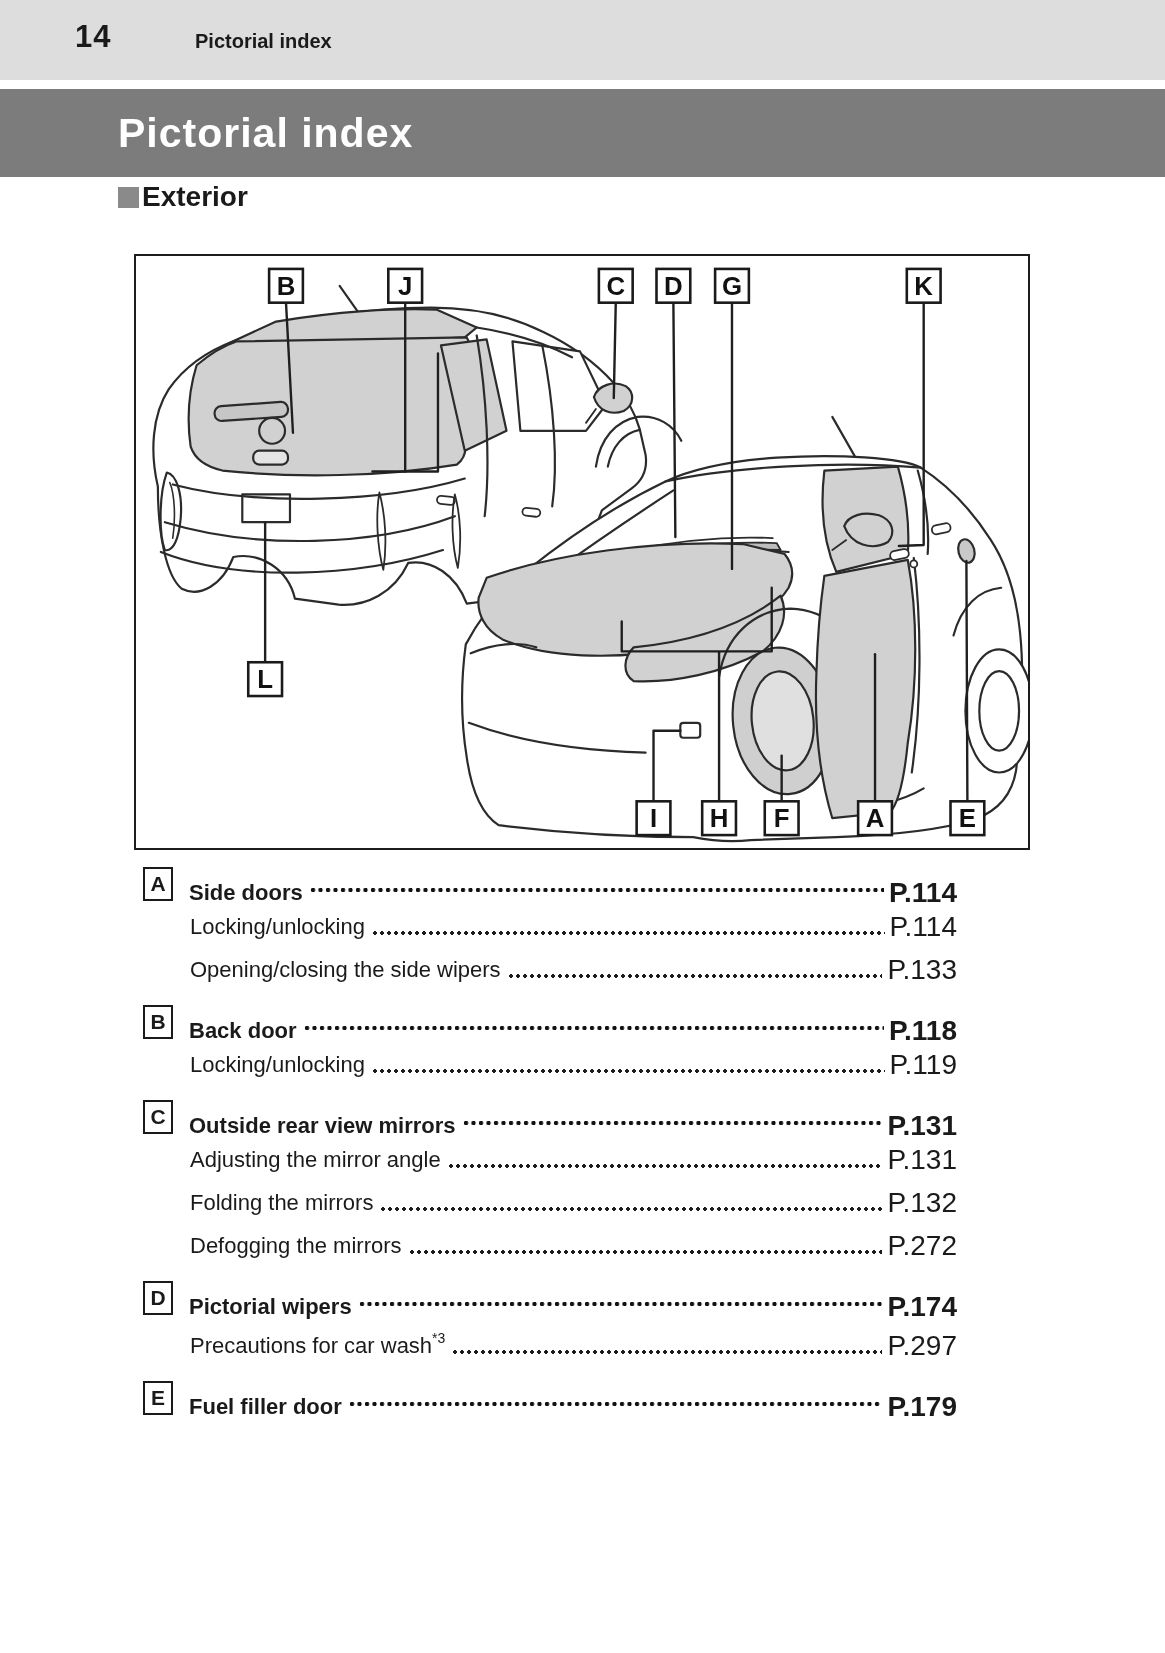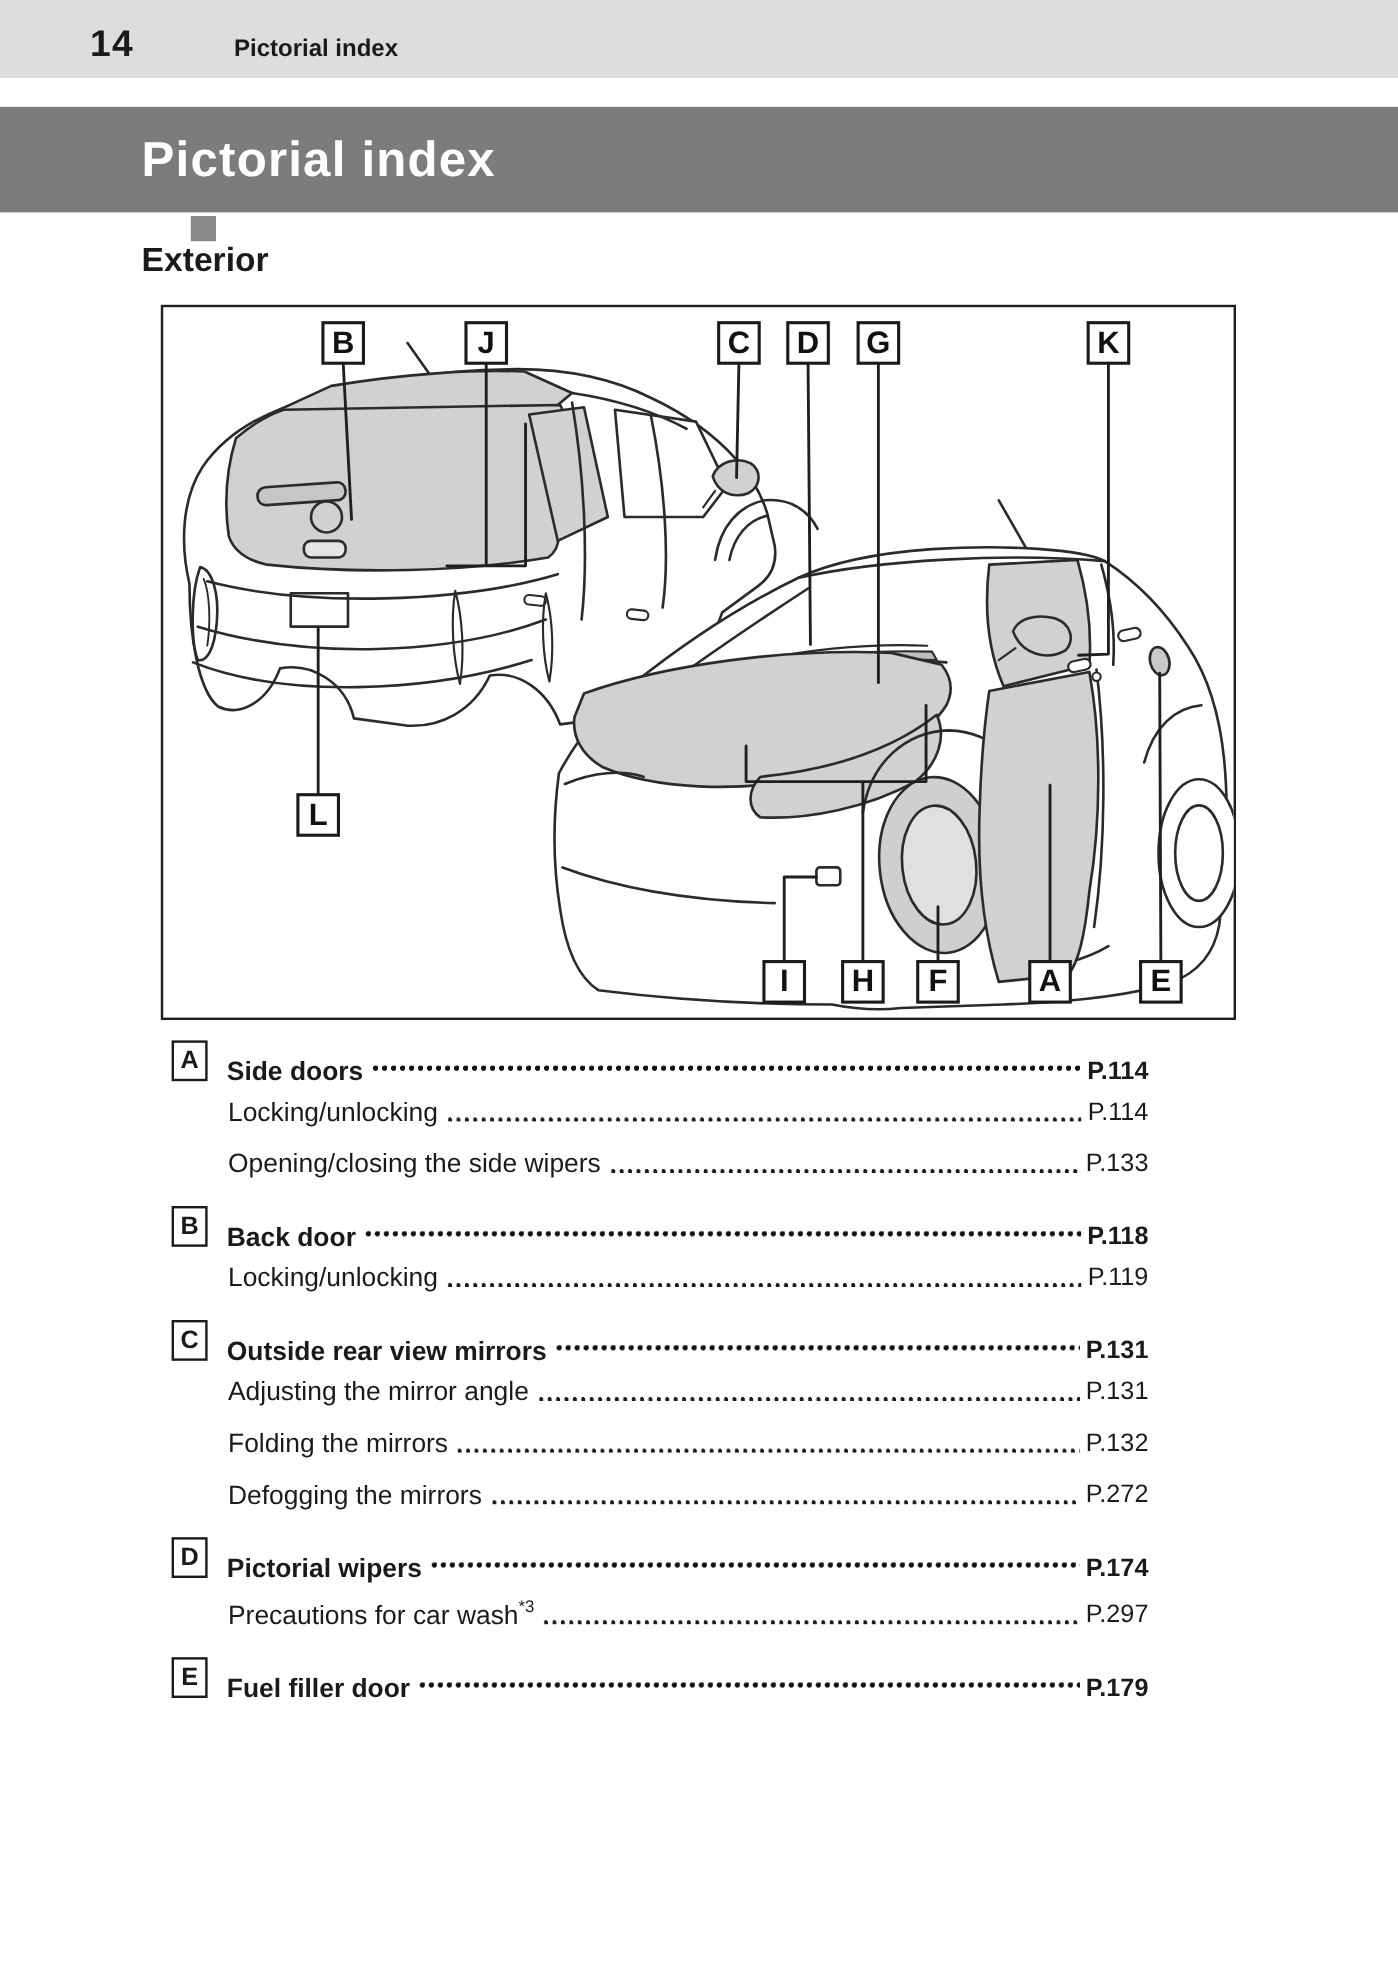--- a/index.html
+++ b/index.html
@@ -2,28 +2,28 @@
 <html><head>
 <meta charset="utf-8">
 <style>
   html,body{margin:0;padding:0;}
   body{
     width:1165px;height:1653px;position:relative;background:#ffffff;
     font-family:"Liberation Sans","DejaVu Sans",sans-serif;color:#1a1a1a;
     overflow:hidden;
   }
   
-  .runhead{position:absolute;left:0;top:0;width:1165px;height:65px;background:#dddddd;text-align:center;}
+  .runhead{position:absolute;left:0;top:0;width:1165px;height:80px;background:#dddddd;text-align:center;}
   .runhead .pnum{position:absolute;left:75px;top:19px;font-size:31px;font-weight:bold;letter-spacing:1px;}
   .runhead .rtitle{position:absolute;left:195px;top:30px;font-size:20px;font-weight:bold;}
   
   .banner{position:absolute;left:0;top:89px;width:1165px;height:88px;background:#7c7c7c;display:flex;align-items:center;}
   .banner .btitle{margin-left:118px;font-size:41px;font-weight:bold;color:#ffffff;letter-spacing:1px;}
   
-  .sechead{position:absolute;left:118px;top:180px;height:34px;display:flex;align-items:center;flex-direction:column;}
+  .sechead{position:absolute;left:118px;top:180px;height:34px;display:flex;align-items:center;}
   .sechead .sq{width:21px;height:21px;background:#8a8a8a;margin-right:3px;flex:none;}
   .sechead .stxt{font-size:28px;font-weight:bold;}
   
   .diagram{position:absolute;left:134px;top:254px;width:896px;height:596px;border:2px solid #1d1d1d;box-sizing:border-box;background:#fff;}
   .diagram svg{display:block;width:100%;height:100%;}
   .co-rect{fill:#ffffff;stroke:#1a1a1a;stroke-width:2.6px;}
   .co-letter{font-family:"Liberation Sans","DejaVu Sans",sans-serif;font-size:26px;font-weight:bold;fill:#111;}
   
   .list{position:absolute;left:143px;top:862px;width:814px;}
   .row{height:43px;display:flex;align-items:center;}
@@ -32,21 +32,21 @@
   .lbox{width:26px;height:30px;border:2.5px solid #1a1a1a;display:flex;align-items:center;justify-content:center;
         font-size:21px;font-weight:bold;margin-right:16px;flex:none;background:#fff;box-sizing:content-box;}
   .indent{width:47px;flex:none;}
   .lbl{font-size:22px;white-space:nowrap;flex:none;}
   .b{font-weight:bold;margin-top:18px;}
   sup{font-size:14px;position:relative;top:-2px;font-weight:inherit;}
   .dots{flex:1 1 auto;align-self:flex-end;height:10px;margin:0 5px 11px 7px;
         background-image:radial-gradient(circle at 3px 6px,#1c1c1c 1.7px,transparent 1.9px);
         background-size:7px 10px;background-repeat:repeat-x;}
   .dots.db{background-image:radial-gradient(circle at 3px 6px,#111 2.1px,transparent 2.3px);background-size:7.5px 10px;}
-  .pg{font-size:21px;flex:none;}
+  .pg{font-size:28px;flex:none;}
 </style>
 </head>
 <body>
 
 <div class="runhead">
   <span class="pnum">14</span>
   <span class="rtitle">Pictorial index</span>
 </div>
 
 <div class="banner">

